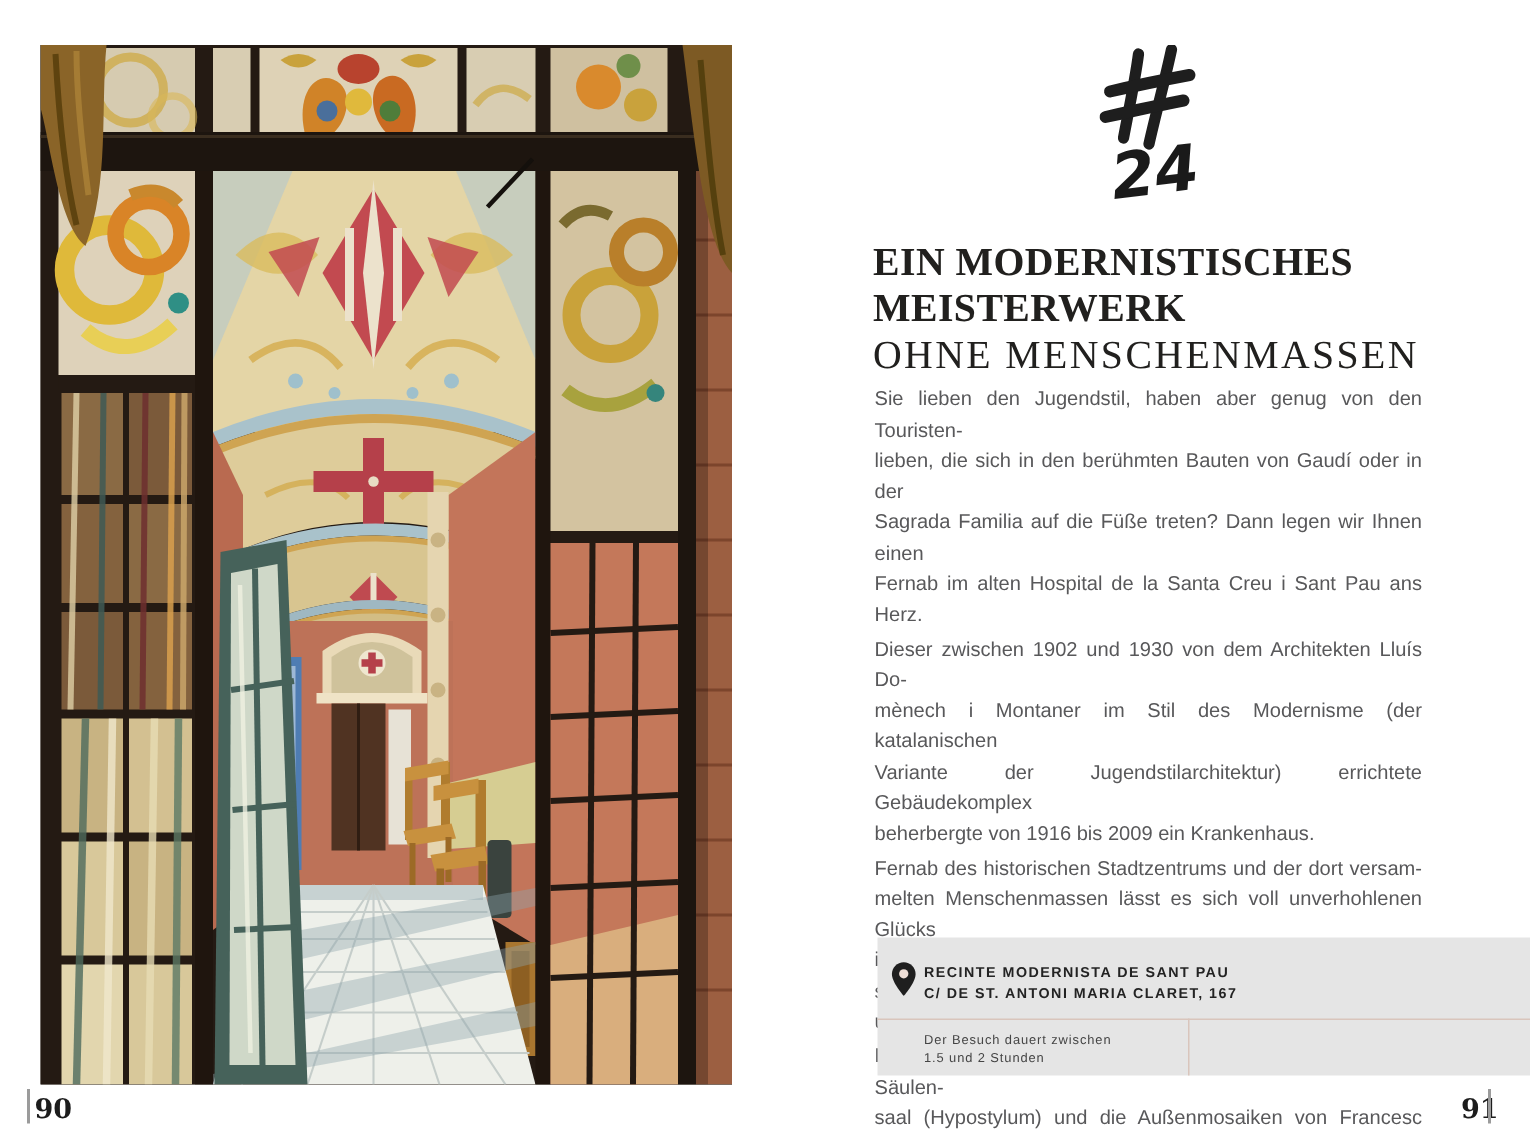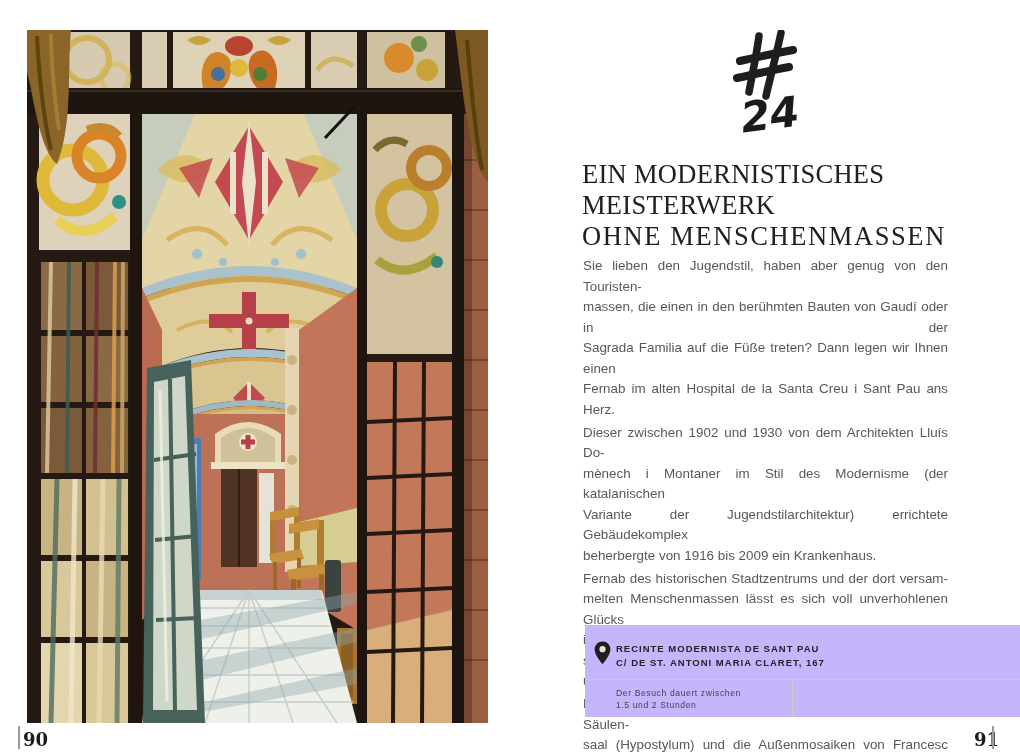--- a/index.html
+++ b/index.html
@@ -17,36 +17,36 @@
 
   
   .hash-mark { position:absolute; left:733px; top:30px; width:66px; height:106px; }
 
   
   .headline {
     position:absolute; left:582px; top:159px; width:400px;
     font-family:"Liberation Serif", serif; color:#21201e;
     font-size:26.5px; line-height:31px; letter-spacing:0.3px;
   }
-  .headline .hl-bold { font-weight:400; }
+  .headline .hl-bold { font-weight:700; }
   .headline .hl-light { font-weight:400; letter-spacing:1.6px; }
 
   
   .body-copy {
     position:absolute; left:583px; top:256px; width:365px;
     font-size:13.4px; line-height:20.5px; color:#58585a;
   }
   .para { margin-bottom:2.5px; }
   .pline { text-align:justify; text-align-last:justify; white-space:normal; }
   .pline.last { text-align-last:left; }
 
   
   .info-box {
     position:absolute; left:585px; top:625px; width:435px; height:92px;
-    background:#c4b5fd;
+    background:#e5e5e5;
   }
   .info-head { position:absolute; left:0; top:0; width:100%; height:54px; }
   .pin { position:absolute; left:9px; top:16px; width:17px; height:24px; }
   .venue {
     position:absolute; left:31px; top:17px;
     font-size:9.5px; font-weight:700; letter-spacing:1px; line-height:14px;
     color:#232323;
   }
   .info-bottom {
     position:absolute; left:0; top:54px; width:100%; height:38px;
@@ -329,21 +329,21 @@
 
   <h1 class="headline">
     <div class="hl-bold">EIN MODERNISTISCHES</div>
     <div class="hl-bold">MEISTERWERK</div>
     <div class="hl-light">OHNE MENSCHENMASSEN</div>
   </h1>
 
   <div class="body-copy">
     <div class="para">
       <div class="pline">Sie lieben den Jugendstil, haben aber genug von den Touristen-</div>
-      <div class="pline">massen, die einen in den berühmten Bauten von Gaudí oder in der</div>
+      <div class="pline">lieben, die sich in den berühmten Bauten von Gaudí oder in der</div>
       <div class="pline">Sagrada Familia auf die Füße treten? Dann legen wir Ihnen einen</div>
       <div class="pline last">Fernab im alten Hospital de la Santa Creu i Sant Pau ans Herz.</div>
     </div>
     <div class="para">
       <div class="pline">Dieser zwischen 1902 und 1930 von dem Architekten Lluís Do-</div>
       <div class="pline">mènech i Montaner im Stil des Modernisme (der katalanischen</div>
       <div class="pline">Variante der Jugendstilarchitektur) errichtete Gebäudekomplex</div>
       <div class="pline last">beherbergte von 1916 bis 2009 ein Krankenhaus.</div>
     </div>
     <div class="para">

